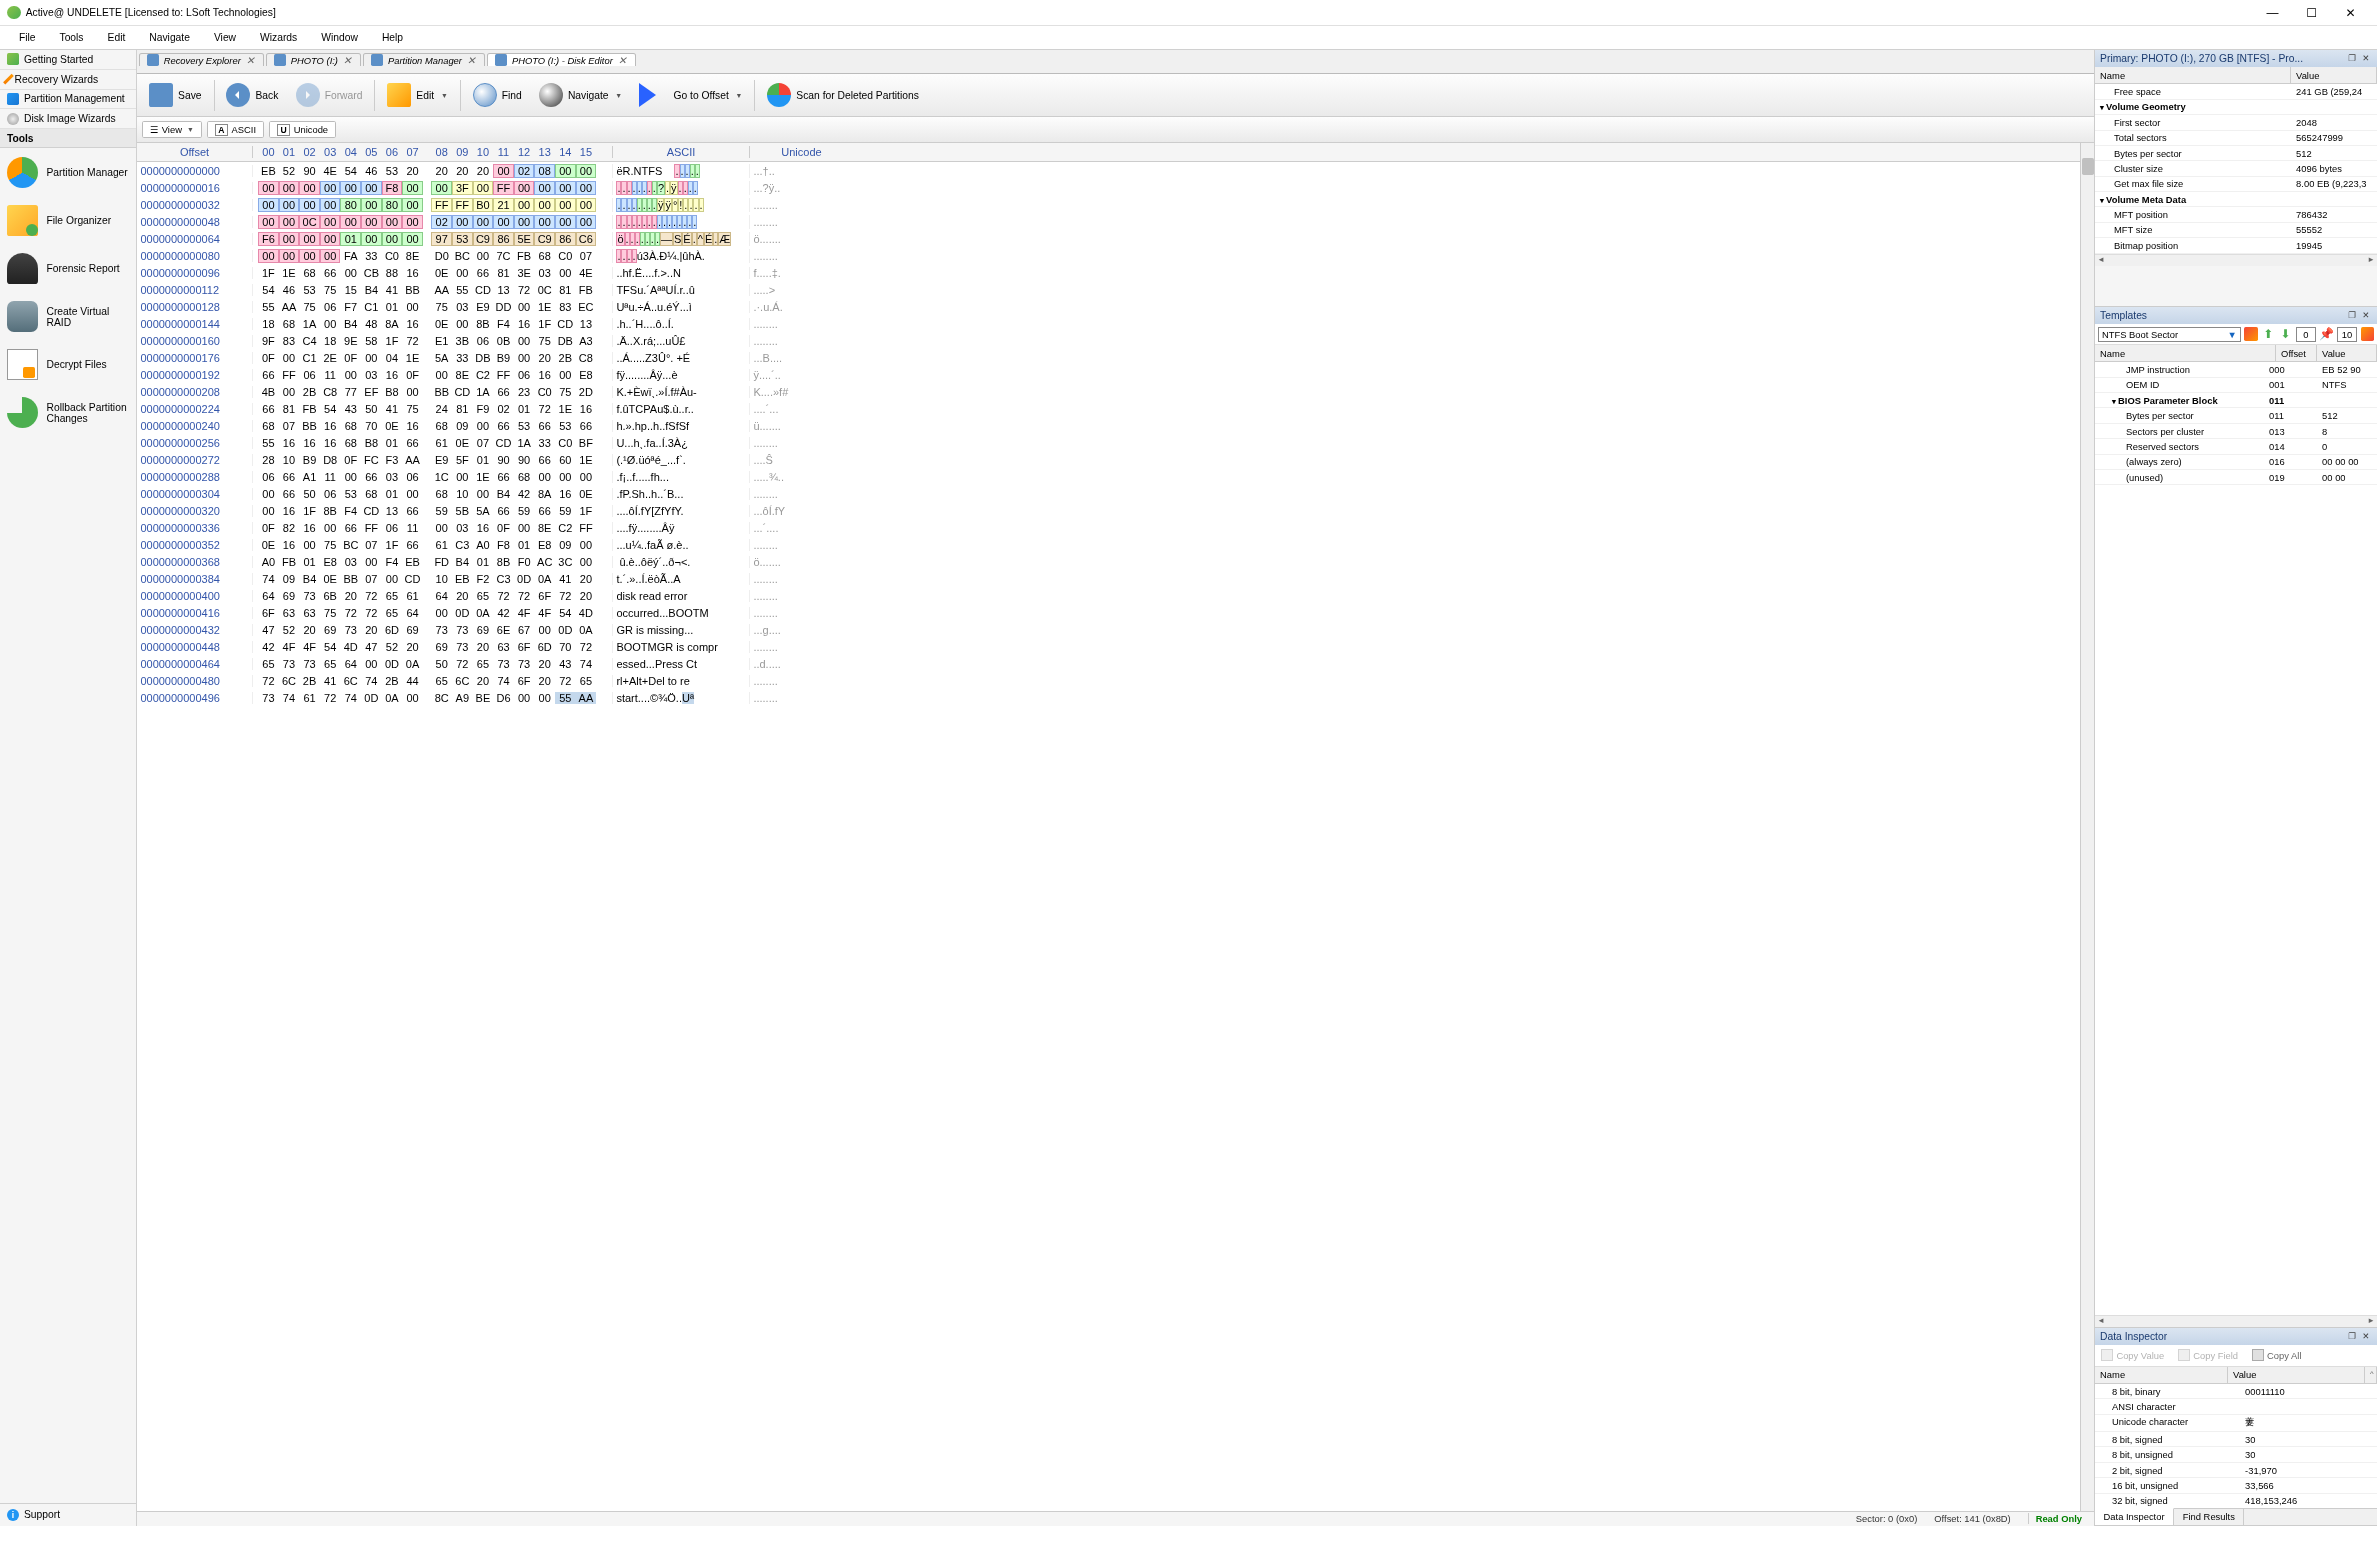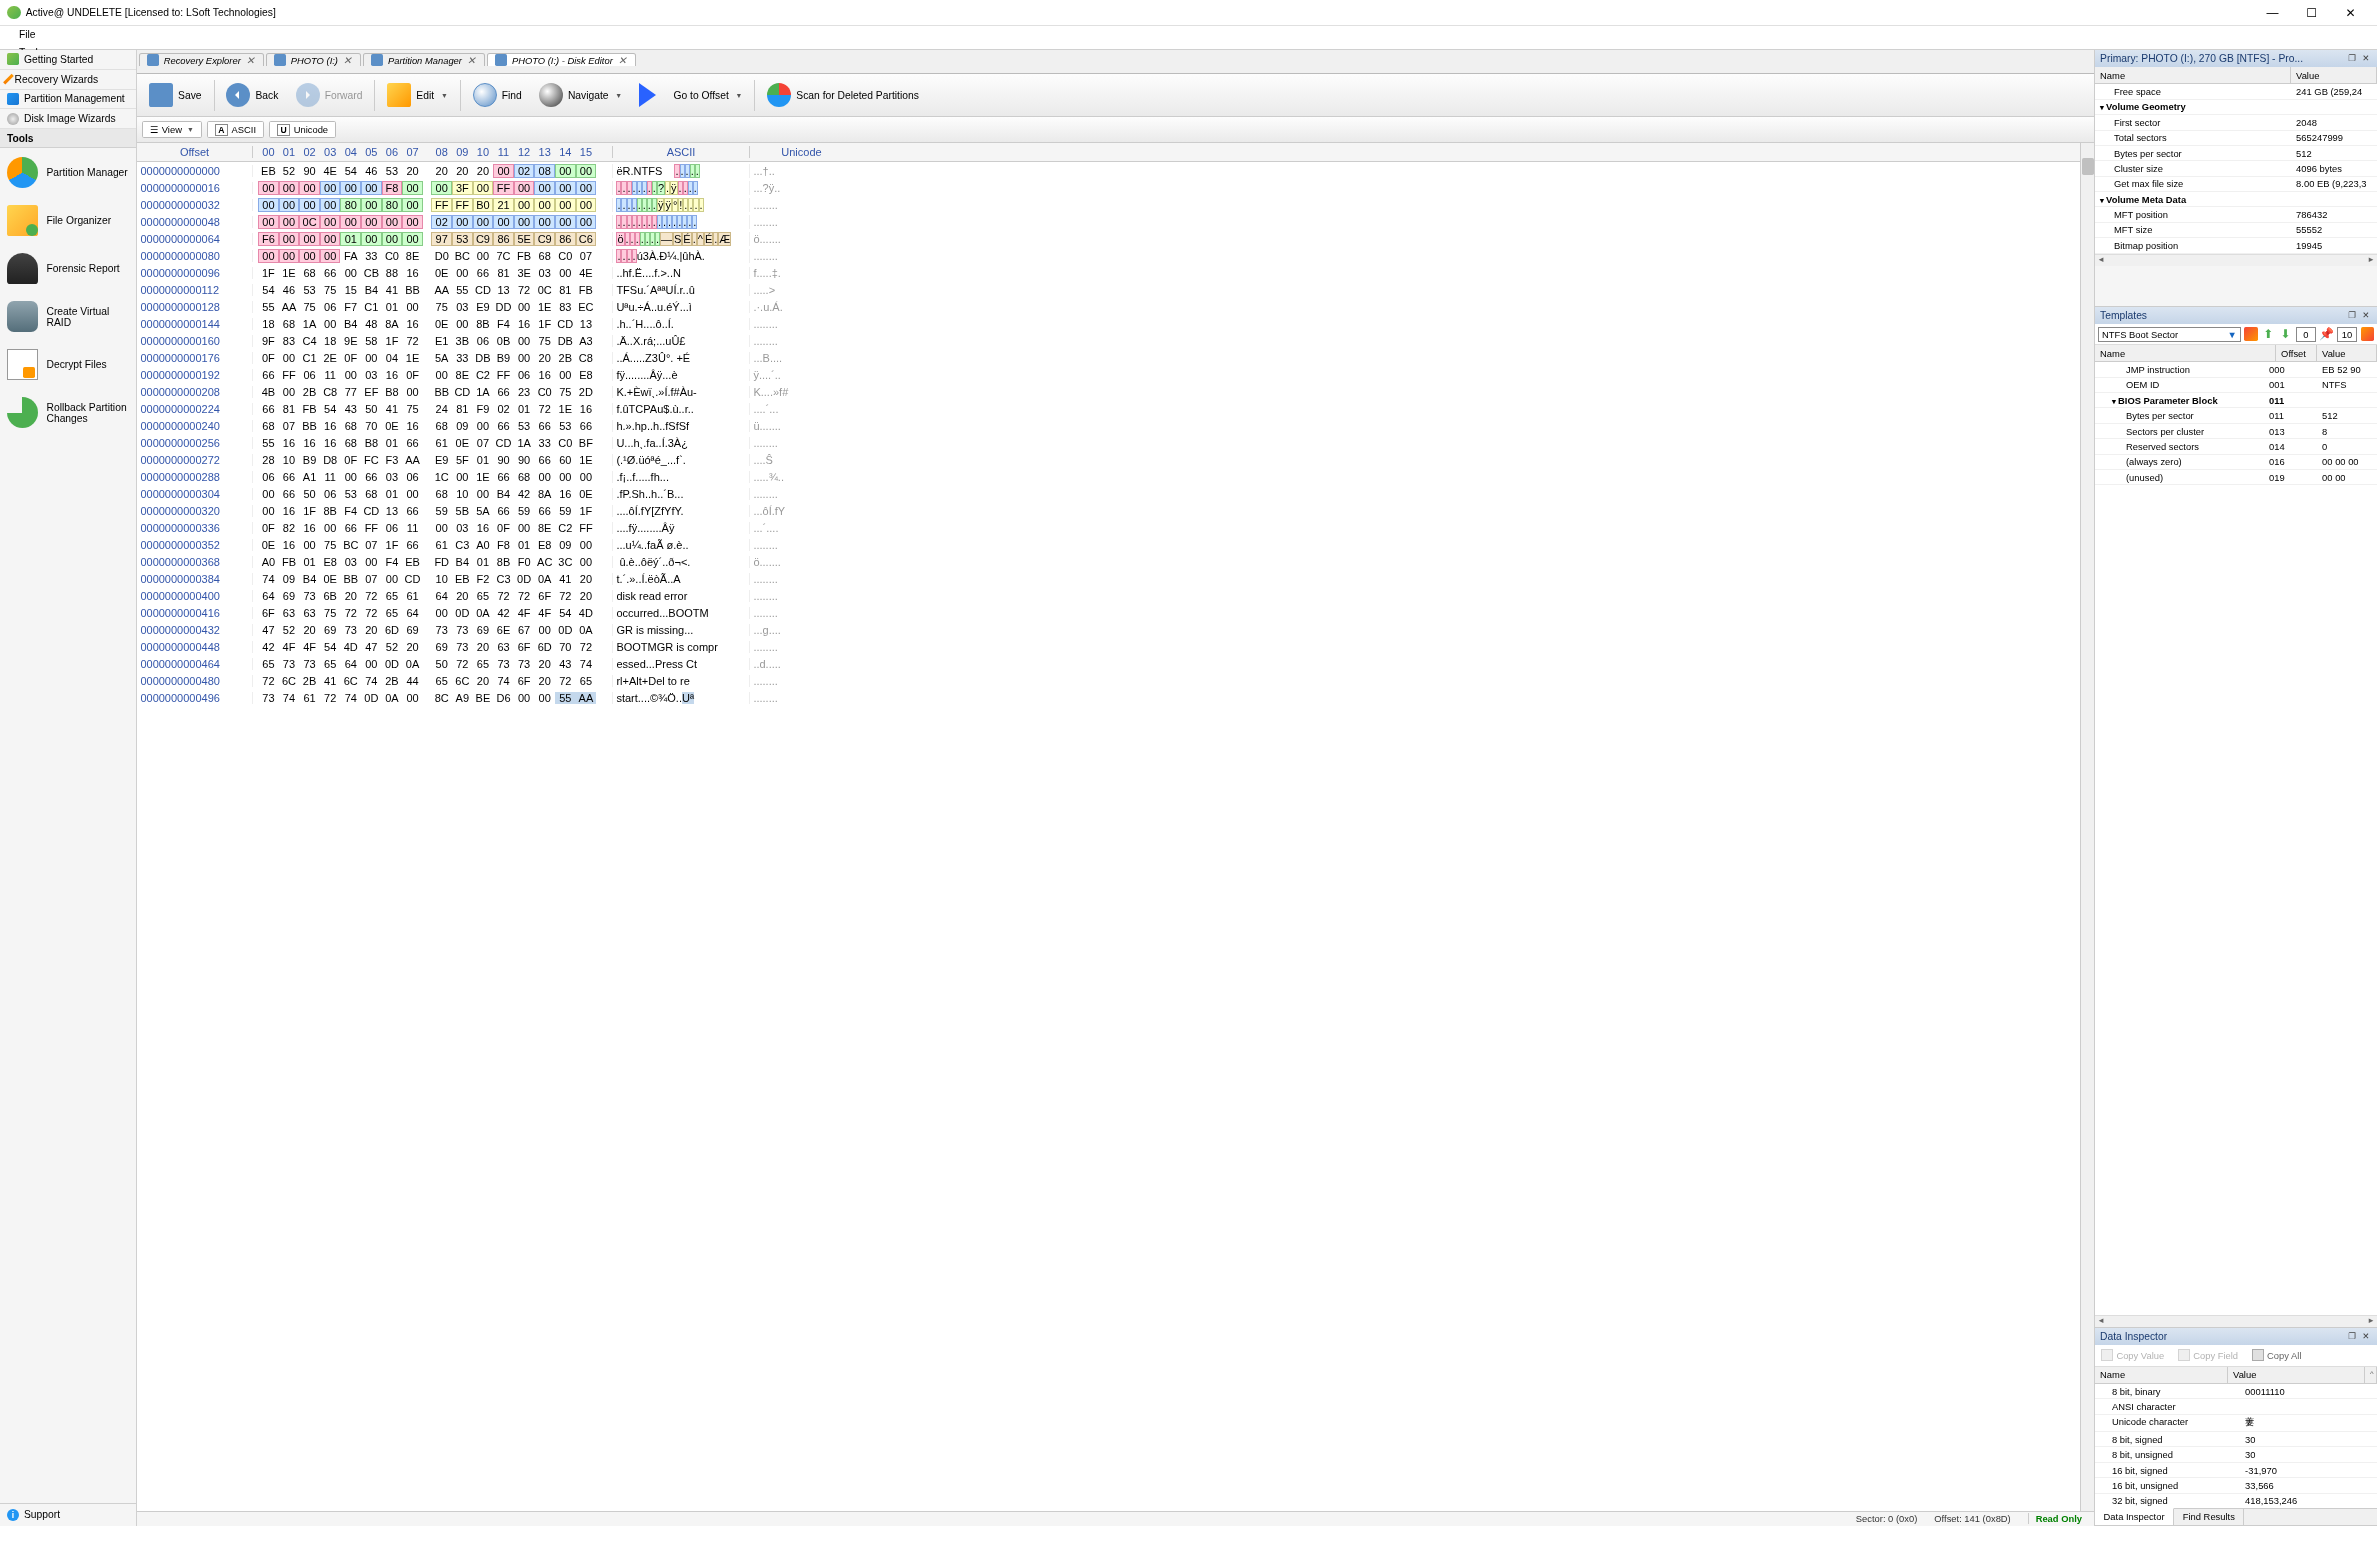--- a/index.html
+++ b/index.html
@@ -2,21 +2,21 @@
 <html style="font-size:13.7px"><head>
 <meta charset="utf-8">
 <style>
 * { margin: 0; padding: 0; box-sizing: border-box; font-family: "Segoe UI", Tahoma, sans-serif; }
 body { background: #fff; font-size: 10.3px; user-select: none; overflow: hidden; }
 .titlebar { height: 26px; display: flex; align-items: center; padding: 0 6.9px; background: #fff; border-bottom: 0.9px solid #e0e0e0; }
 .titlebar-icon { width: 13.7px; height: 13.7px; background: linear-gradient(135deg,#8bc34a,#4caf50); border-radius: 50%; margin-right: 5.1px; }
 .titlebar-text { flex: 1; font-size: 10.3px; }
 .win-controls { display: flex; gap: 0; }
 .win-btn { width: 39px; height: 24px; display: flex; align-items: center; justify-content: center; font-size: 12px; }
-.menubar { height: 24px; display: flex; align-items: flex-start; padding: 0 6.9px; gap: 0; background: #fff; border-bottom: 0.9px solid #d0d0d0; flex-direction: column; }
+.menubar { height: 24px; display: flex; align-items: center; padding: 0 6.9px; gap: 0; background: #fff; border-bottom: 0.9px solid #d0d0d0; }
 .menu-item { padding: 3.4px 12px; font-size: 10.3px; }
 .main-layout { display: flex; height: calc(100vh - 65px); }
 .left-sidebar { width: 137px; background: #f5f5f5; border-right: 0.9px solid #d0d0d0; display: flex; flex-direction: column; }
 .sidebar-top { }
 .sidebar-link { display: flex; align-items: center; padding: 3.4px 6.9px; gap: 5.1px; font-size: 10.3px; border-bottom: 0.9px solid #e0e0e0; }
 .sb-icon { width: 12px; height: 12px; display: inline-block; }
 .sb-green { background: linear-gradient(135deg,#8bc34a,#4caf50); border-radius: 1.7px; }
 .sb-wand { background: linear-gradient(135deg,#ff9800,#f57c00); transform: rotate(45deg); width:2.6px; height:12px; }
 .sb-part { background: linear-gradient(135deg,#2196f3,#1976d2); border-radius: 1.7px; }
 .sb-cd { background: radial-gradient(circle,#eee,#999); border-radius: 50%; }
@@ -694,21 +694,21 @@
             </div>
             <div class="di-row">
               <div class="di-name">8 bit, signed</div>
               <div class="di-val">30</div>
             </div>
             <div class="di-row">
               <div class="di-name">8 bit, unsigned</div>
               <div class="di-val">30</div>
             </div>
             <div class="di-row">
-              <div class="di-name">16 bit, signed</div>
+              <div class="di-name">2 bit, signed</div>
               <div class="di-val">-31,970</div>
             </div>
             <div class="di-row">
               <div class="di-name">16 bit, unsigned</div>
               <div class="di-val">33,566</div>
             </div>
             <div class="di-row">
               <div class="di-name">32 bit, signed</div>
               <div class="di-val">418,153,246</div>
             </div>

